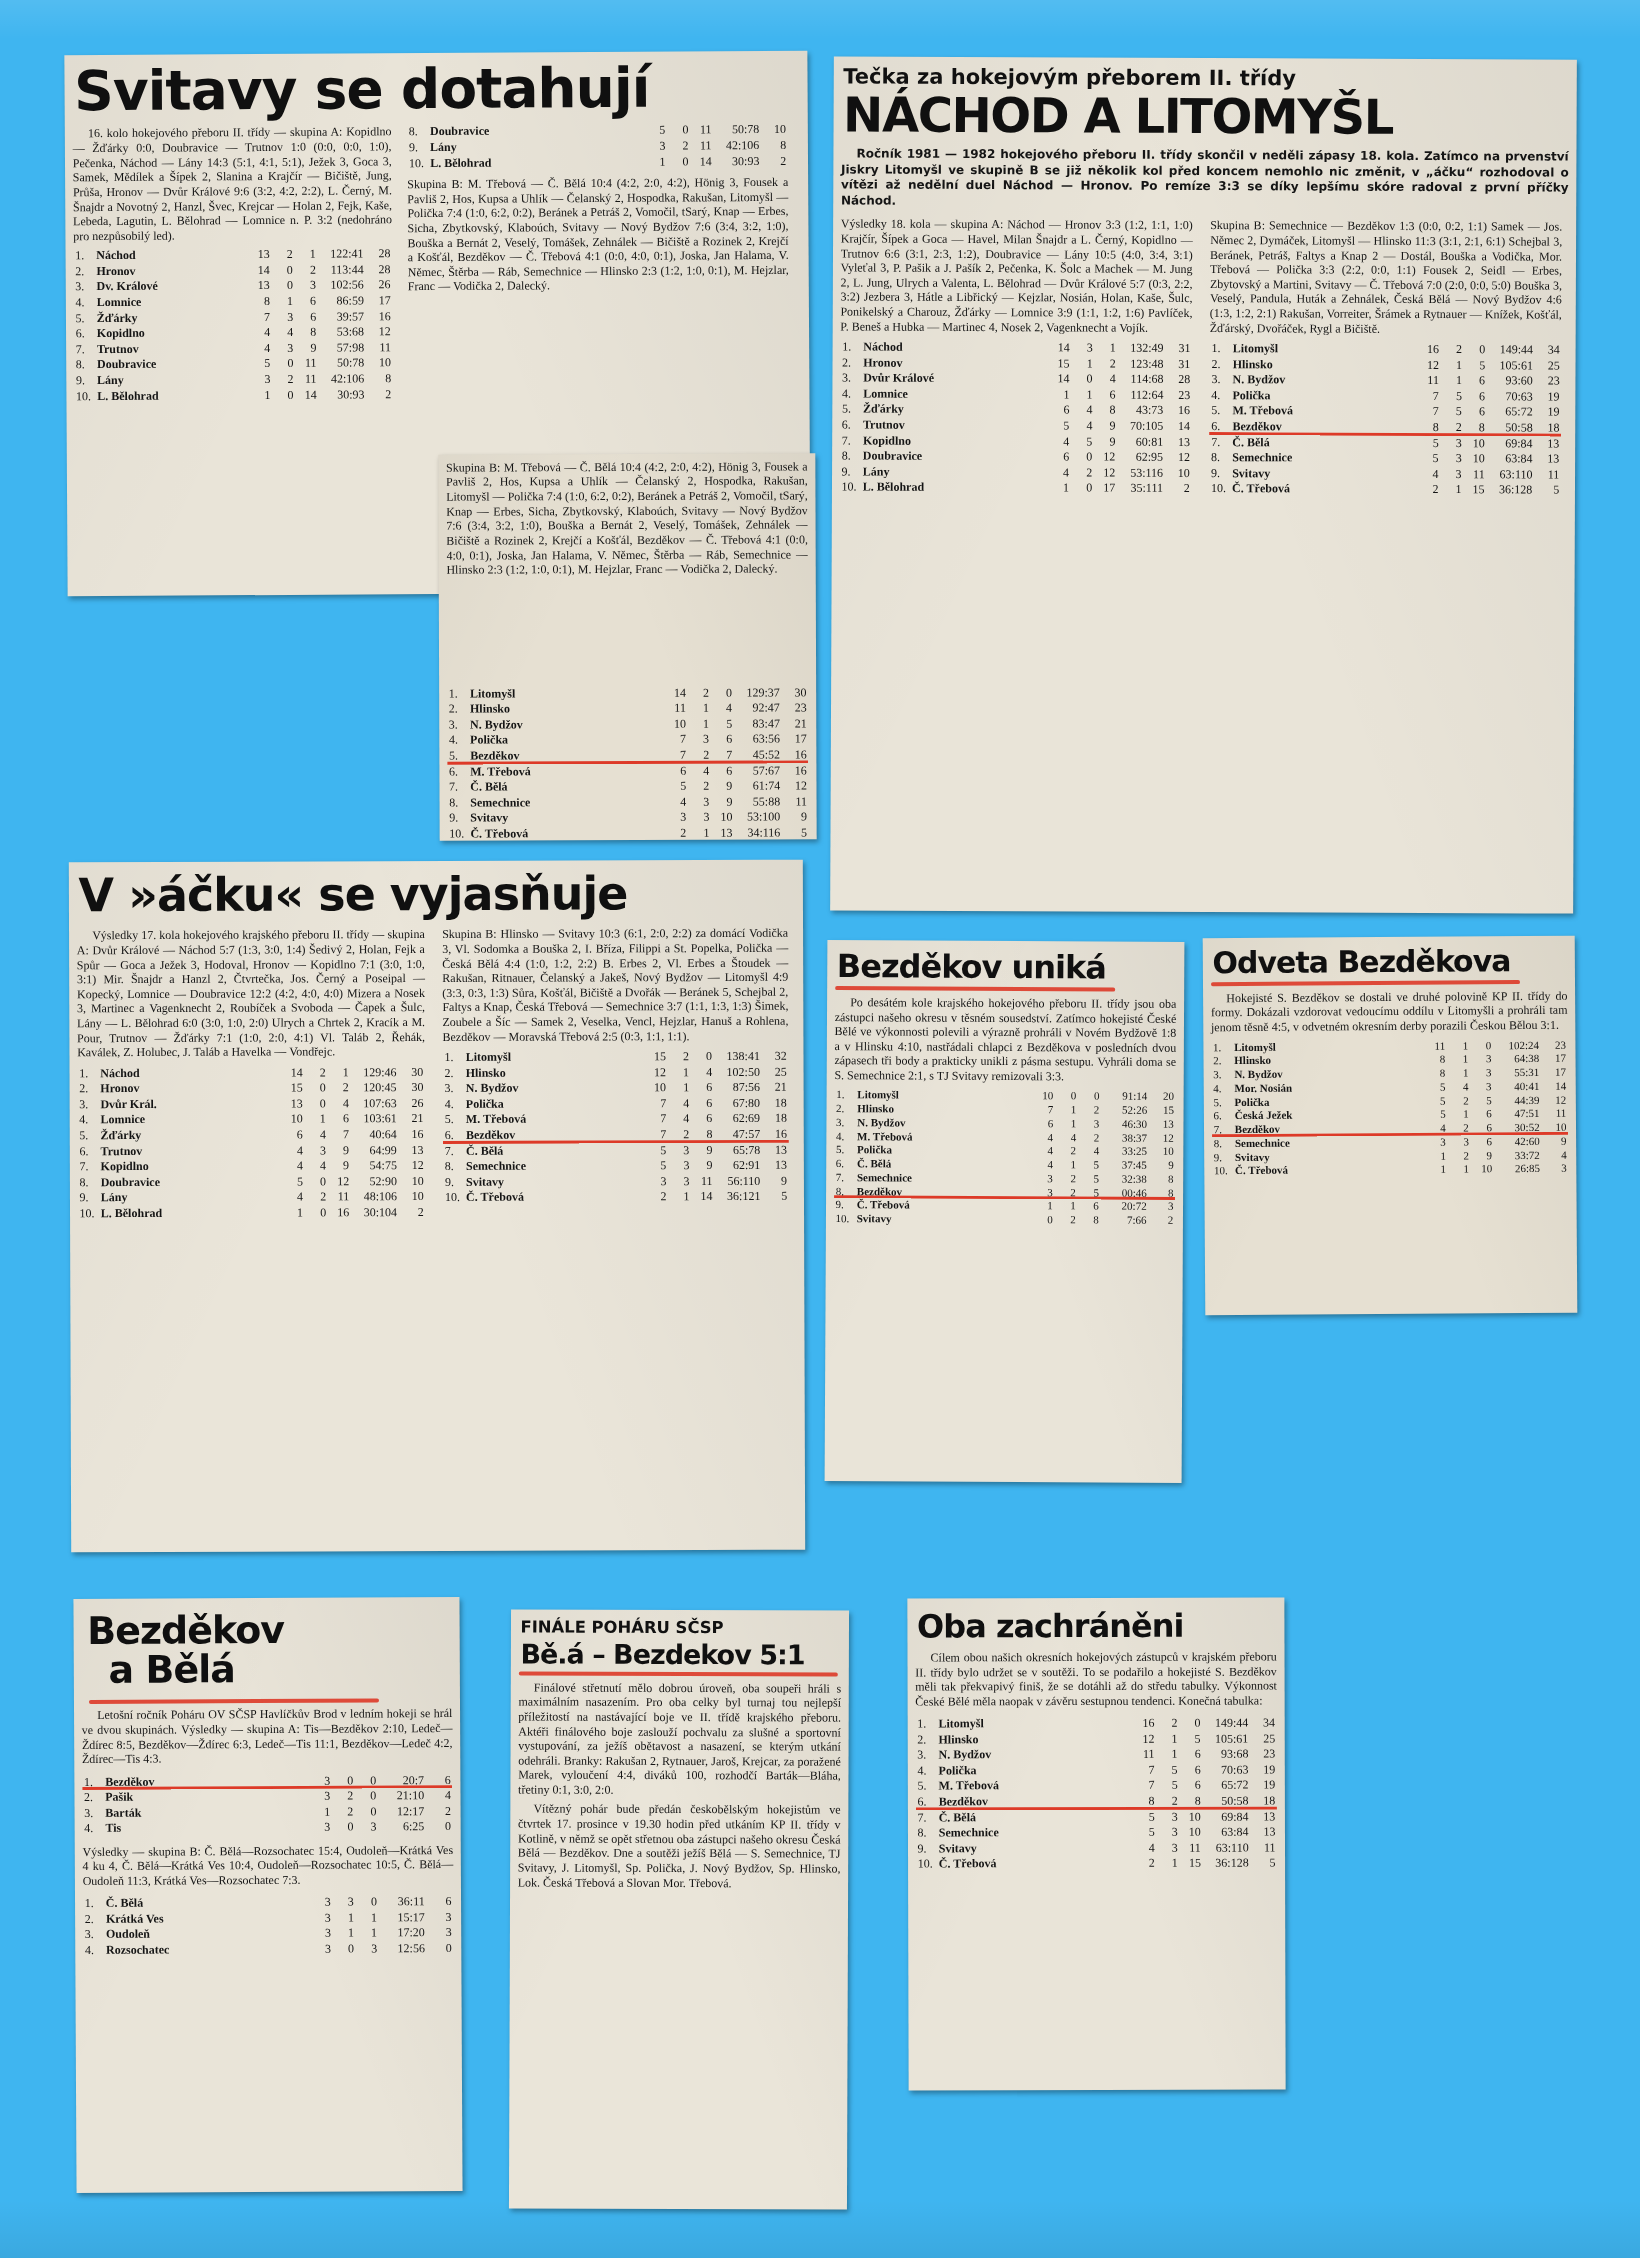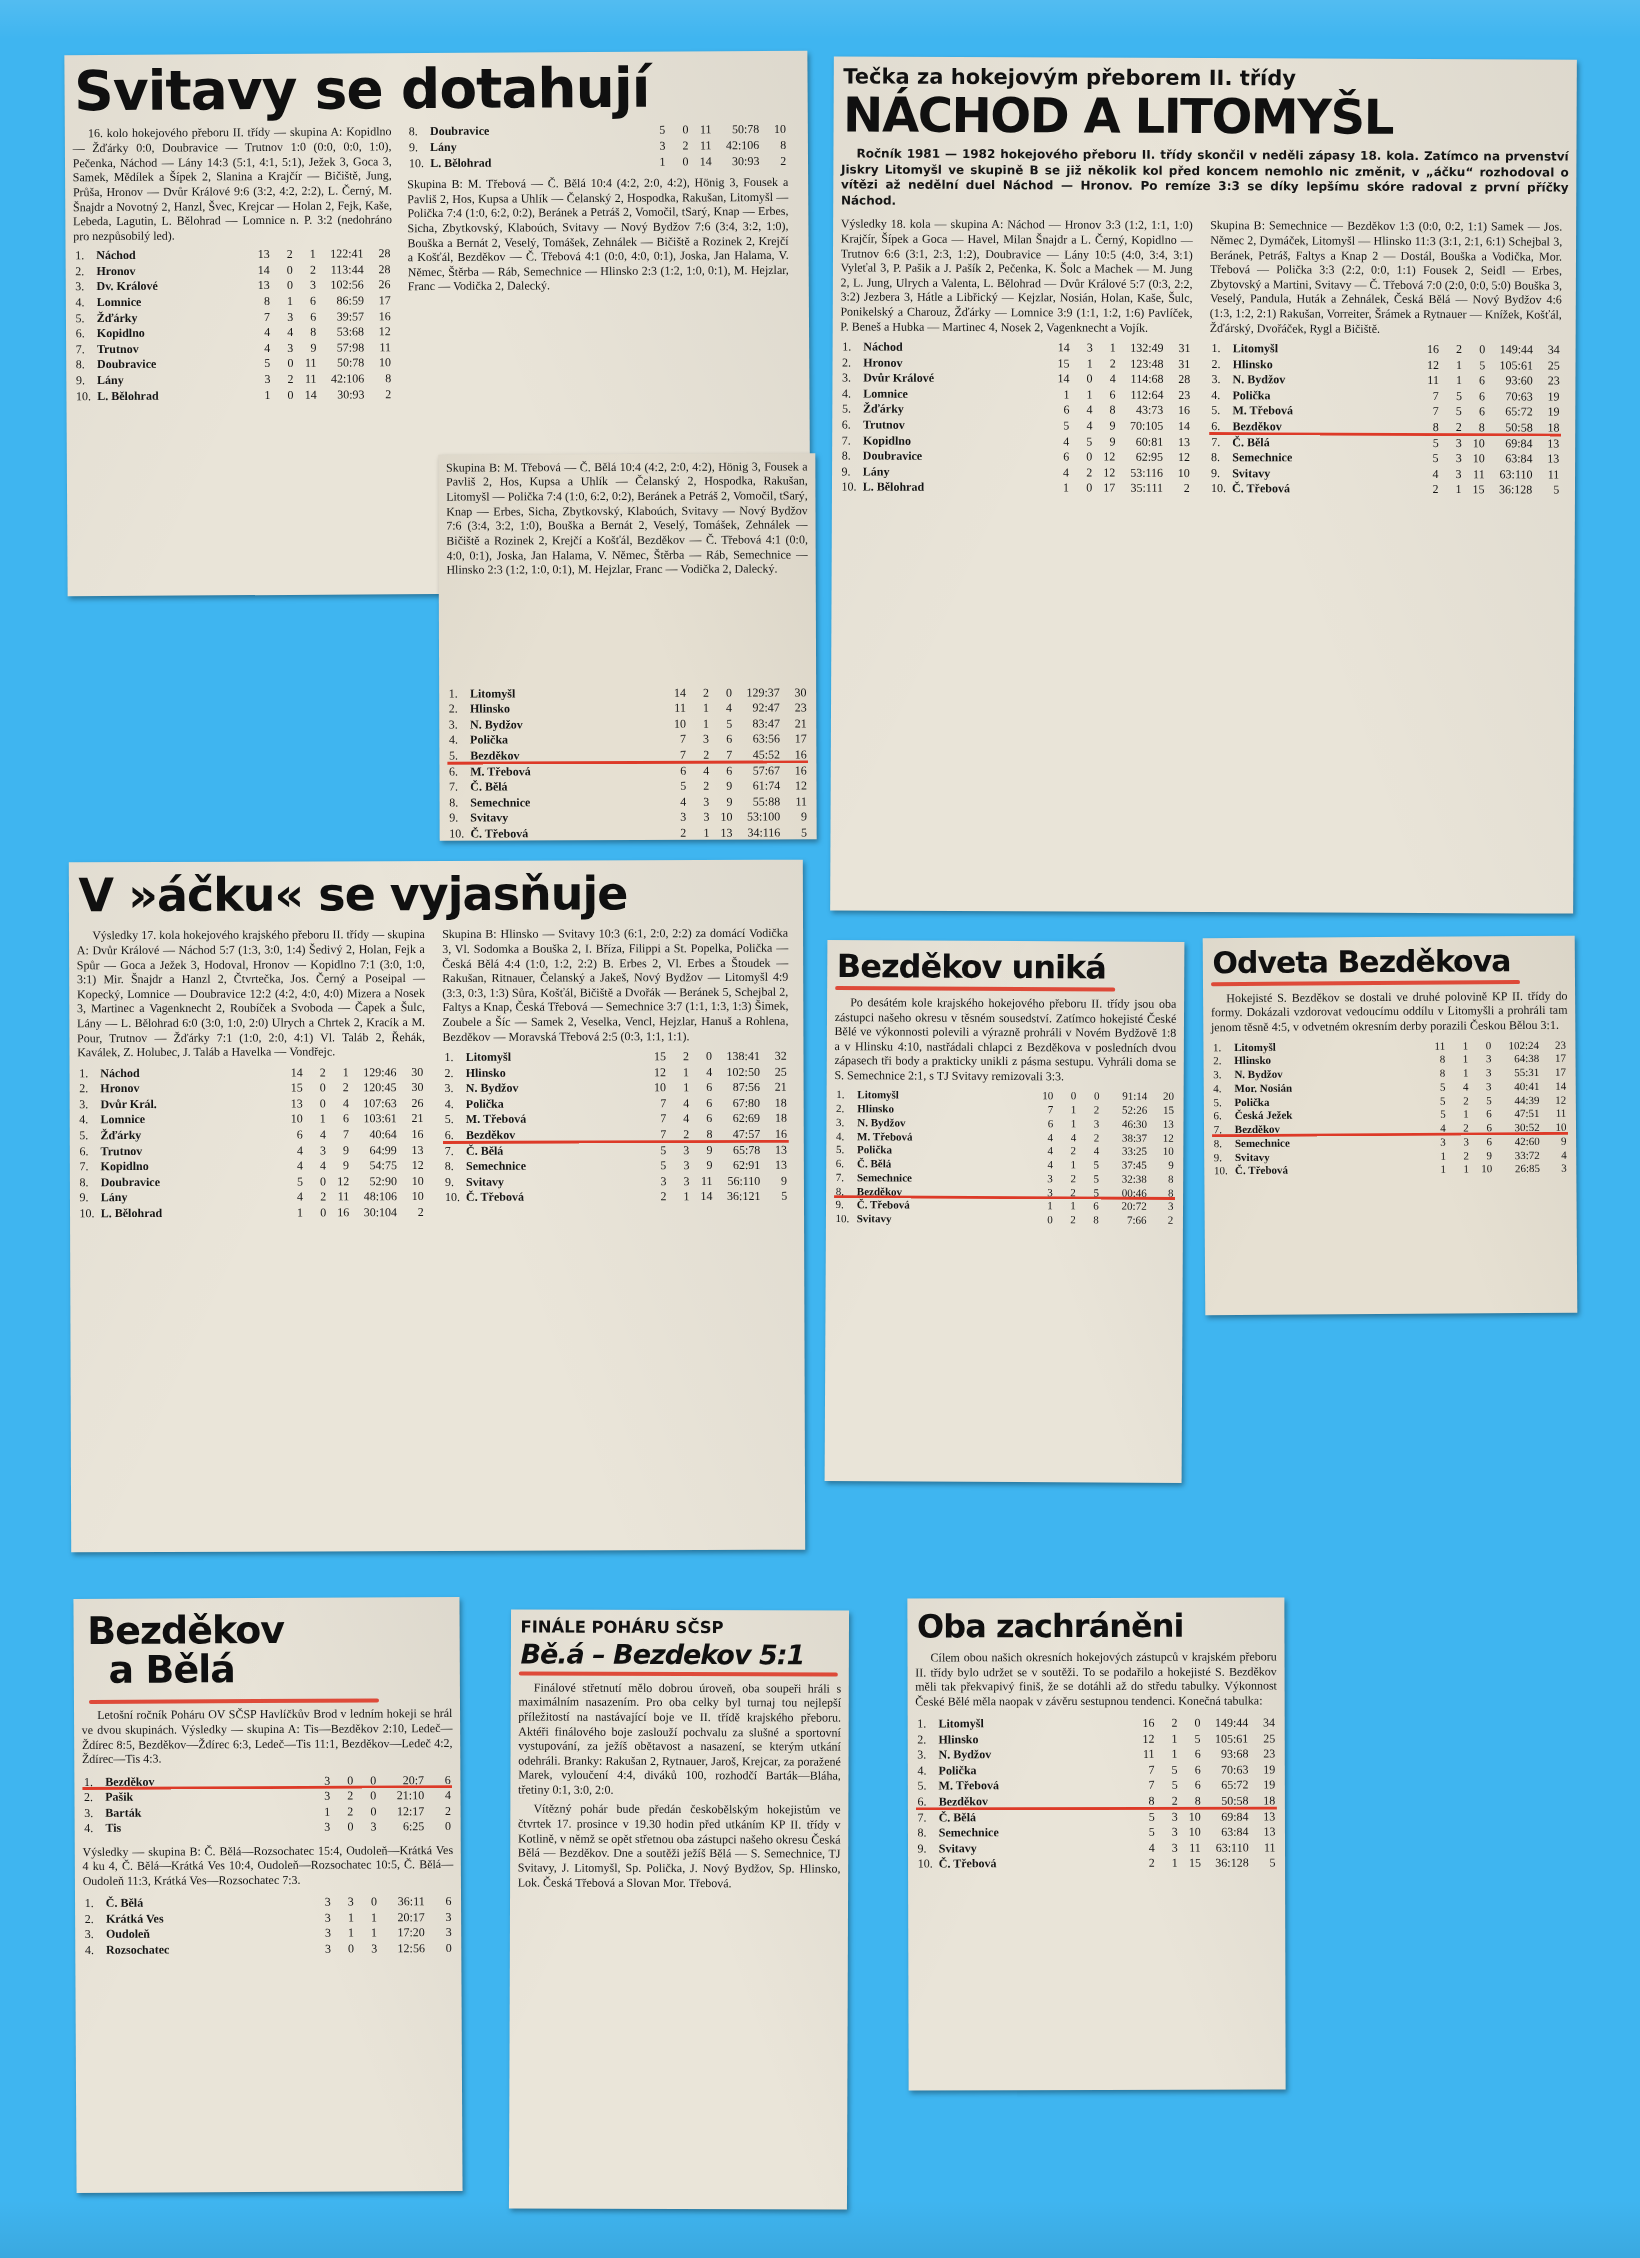--- a/index.html
+++ b/index.html
@@ -978,21 +978,21 @@
             <td class="n">0</td>
             <td class="sc">36:11</td>
             <td class="pt">6</td>
           </tr>
           <tr>
             <td class="rk">2.</td>
             <td class="nm"><b>Krátká Ves</b></td>
             <td class="n">3</td>
             <td class="n">1</td>
             <td class="n">1</td>
-            <td class="sc">20:17</td>
+            <td class="sc">15:17</td>
             <td class="pt">3</td>
           </tr>
           <tr>
             <td class="rk">3.</td>
             <td class="nm"><b>Oudoleň</b></td>
             <td class="n">3</td>
             <td class="n">1</td>
             <td class="n">1</td>
             <td class="sc">17:20</td>
             <td class="pt">3</td>
@@ -1005,21 +1005,21 @@
             <td class="n">3</td>
             <td class="sc">12:56</td>
             <td class="pt">0</td>
           </tr>
         </tbody>
     </table>
   </div>
 
   <div class="clip tint3" style="left:510px;top:1610px;width:338px;height:599px;transform:rotate(0.2deg);">
     <div class="kicker" style="font-size:16.4px;margin:1.9px 0 3.9px 1.9px;">FINÁLE POHÁRU SČSP</div>
-    <div class="hl" style="font-size:27px;margin:0 0 3.9px 1.9px;font-style:italic;">Bě.á – Bezdekov 5:1</div>
+    <div class="hl" style="font-size:27px;margin:0 0 3.9px 1.9px;">Bě.á – Bezdekov 5:1</div>
     <span class="redline" style="width:319px;"></span>
     <div class="body tight" style="text-indent:15.4px;">Finálové střetnutí mělo dobrou úroveň, oba soupeři hráli s maximálním nasazením. Pro oba celky byl turnaj tou nejlepší příležitostí na nastávající boje ve II. třídě krajského přeboru. Aktéři finálového boje zaslouží pochvalu za slušné a sportovní vystupování, za ježíš obětavost a nasazení, se kterým utkání odehráli. Branky: Rakušan 2, Rytnauer, Jaroš, Krejcar, za poražené Marek, vyloučení 4:4, diváků 100, rozhodčí Barták—Bláha, třetiny 0:1, 3:0, 2:0.</div>
     <div class="body tight" style="text-indent:15.4px;margin-top:4.8px;">Vítězný pohár bude předán českobělským hokejistům ve čtvrtek 17. prosince v 19.30 hodin před utkáním KP II. třídy v Kotlině, v němž se opět střetnou oba zástupci našeho okresu Česká Bělá — Bezděkov. Dne a soutěži ježíš Bělá — S. Semechnice, TJ Svitavy, J. Litomyšl, Sp. Polička, J. Nový Bydžov, Sp. Hlinsko, Lok. Česká Třebová a Slovan Mor. Třebová.</div>
   </div>
 
   <div class="clip" style="left:908px;top:1598px;width:377px;height:492px;transform:rotate(-0.15deg);">
     <div class="hl" style="font-size:32px;margin:5.8px 0 7.7px 1.9px;">Oba zachráněni</div>
     <div class="body tight" style="text-indent:15.4px;">Cílem obou našich okresních hokejových zástupců v krajském přeboru II. třídy bylo udržet se v soutěži. To se podařilo a hokejisté S. Bezděkov měli tak překvapivý finiš, že se dotáhli až do středu tabulky. Výkonnost České Bělé měla naopak v závěru sestupnou tendenci. Konečná tabulka:</div>
     <table class="tbl" style="margin-top:7.7px;">
       <tbody>

